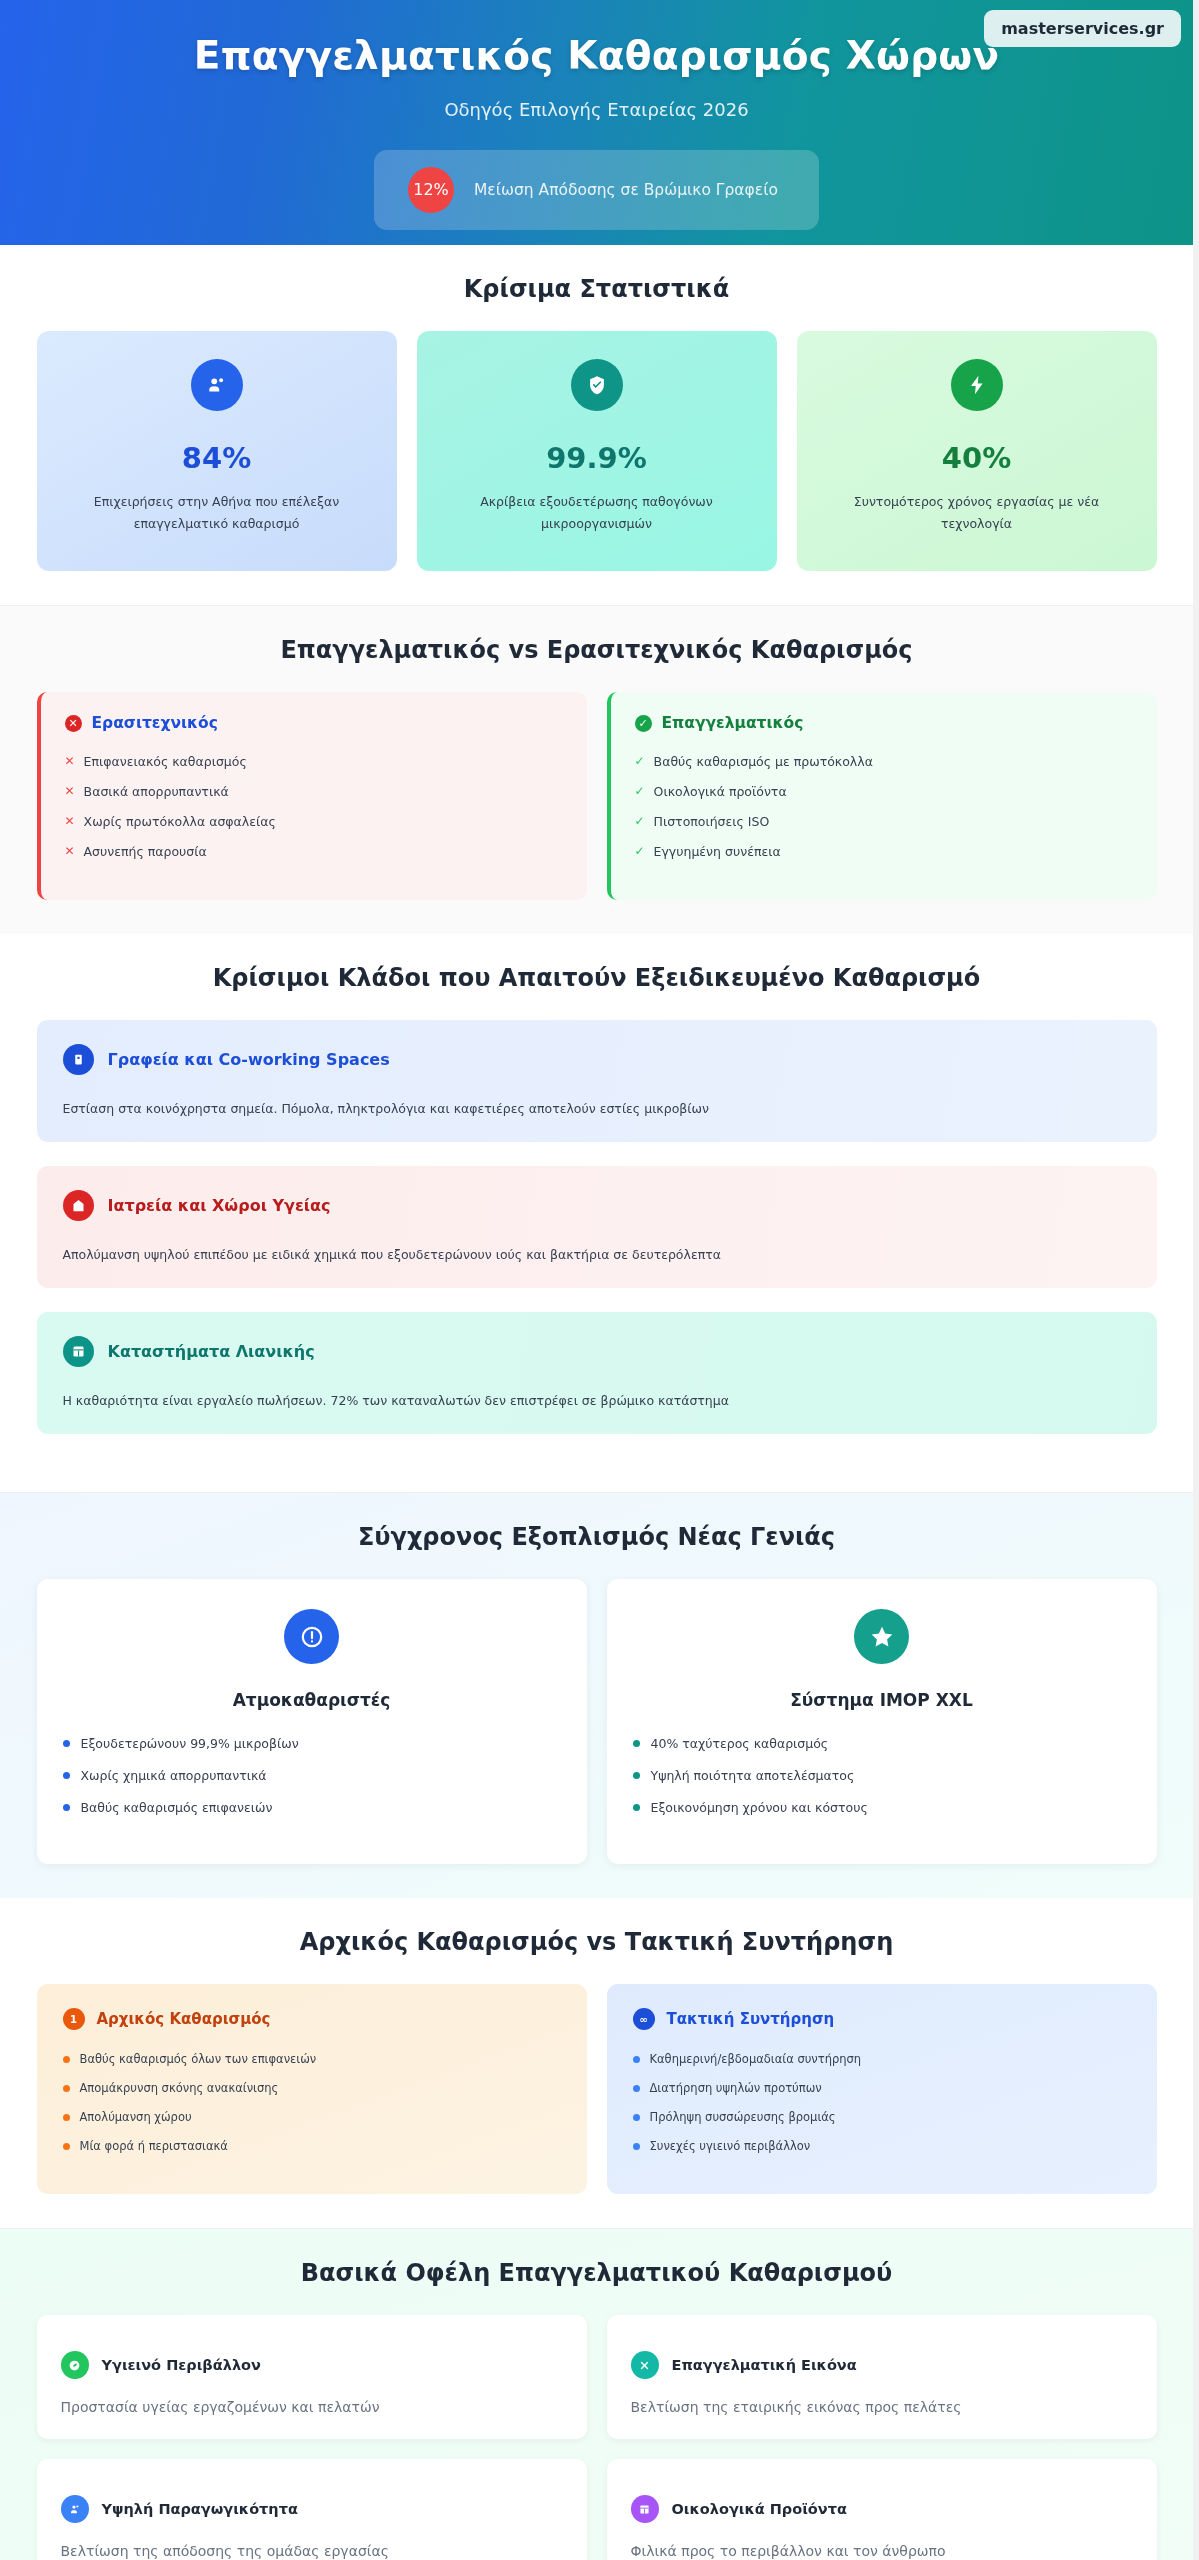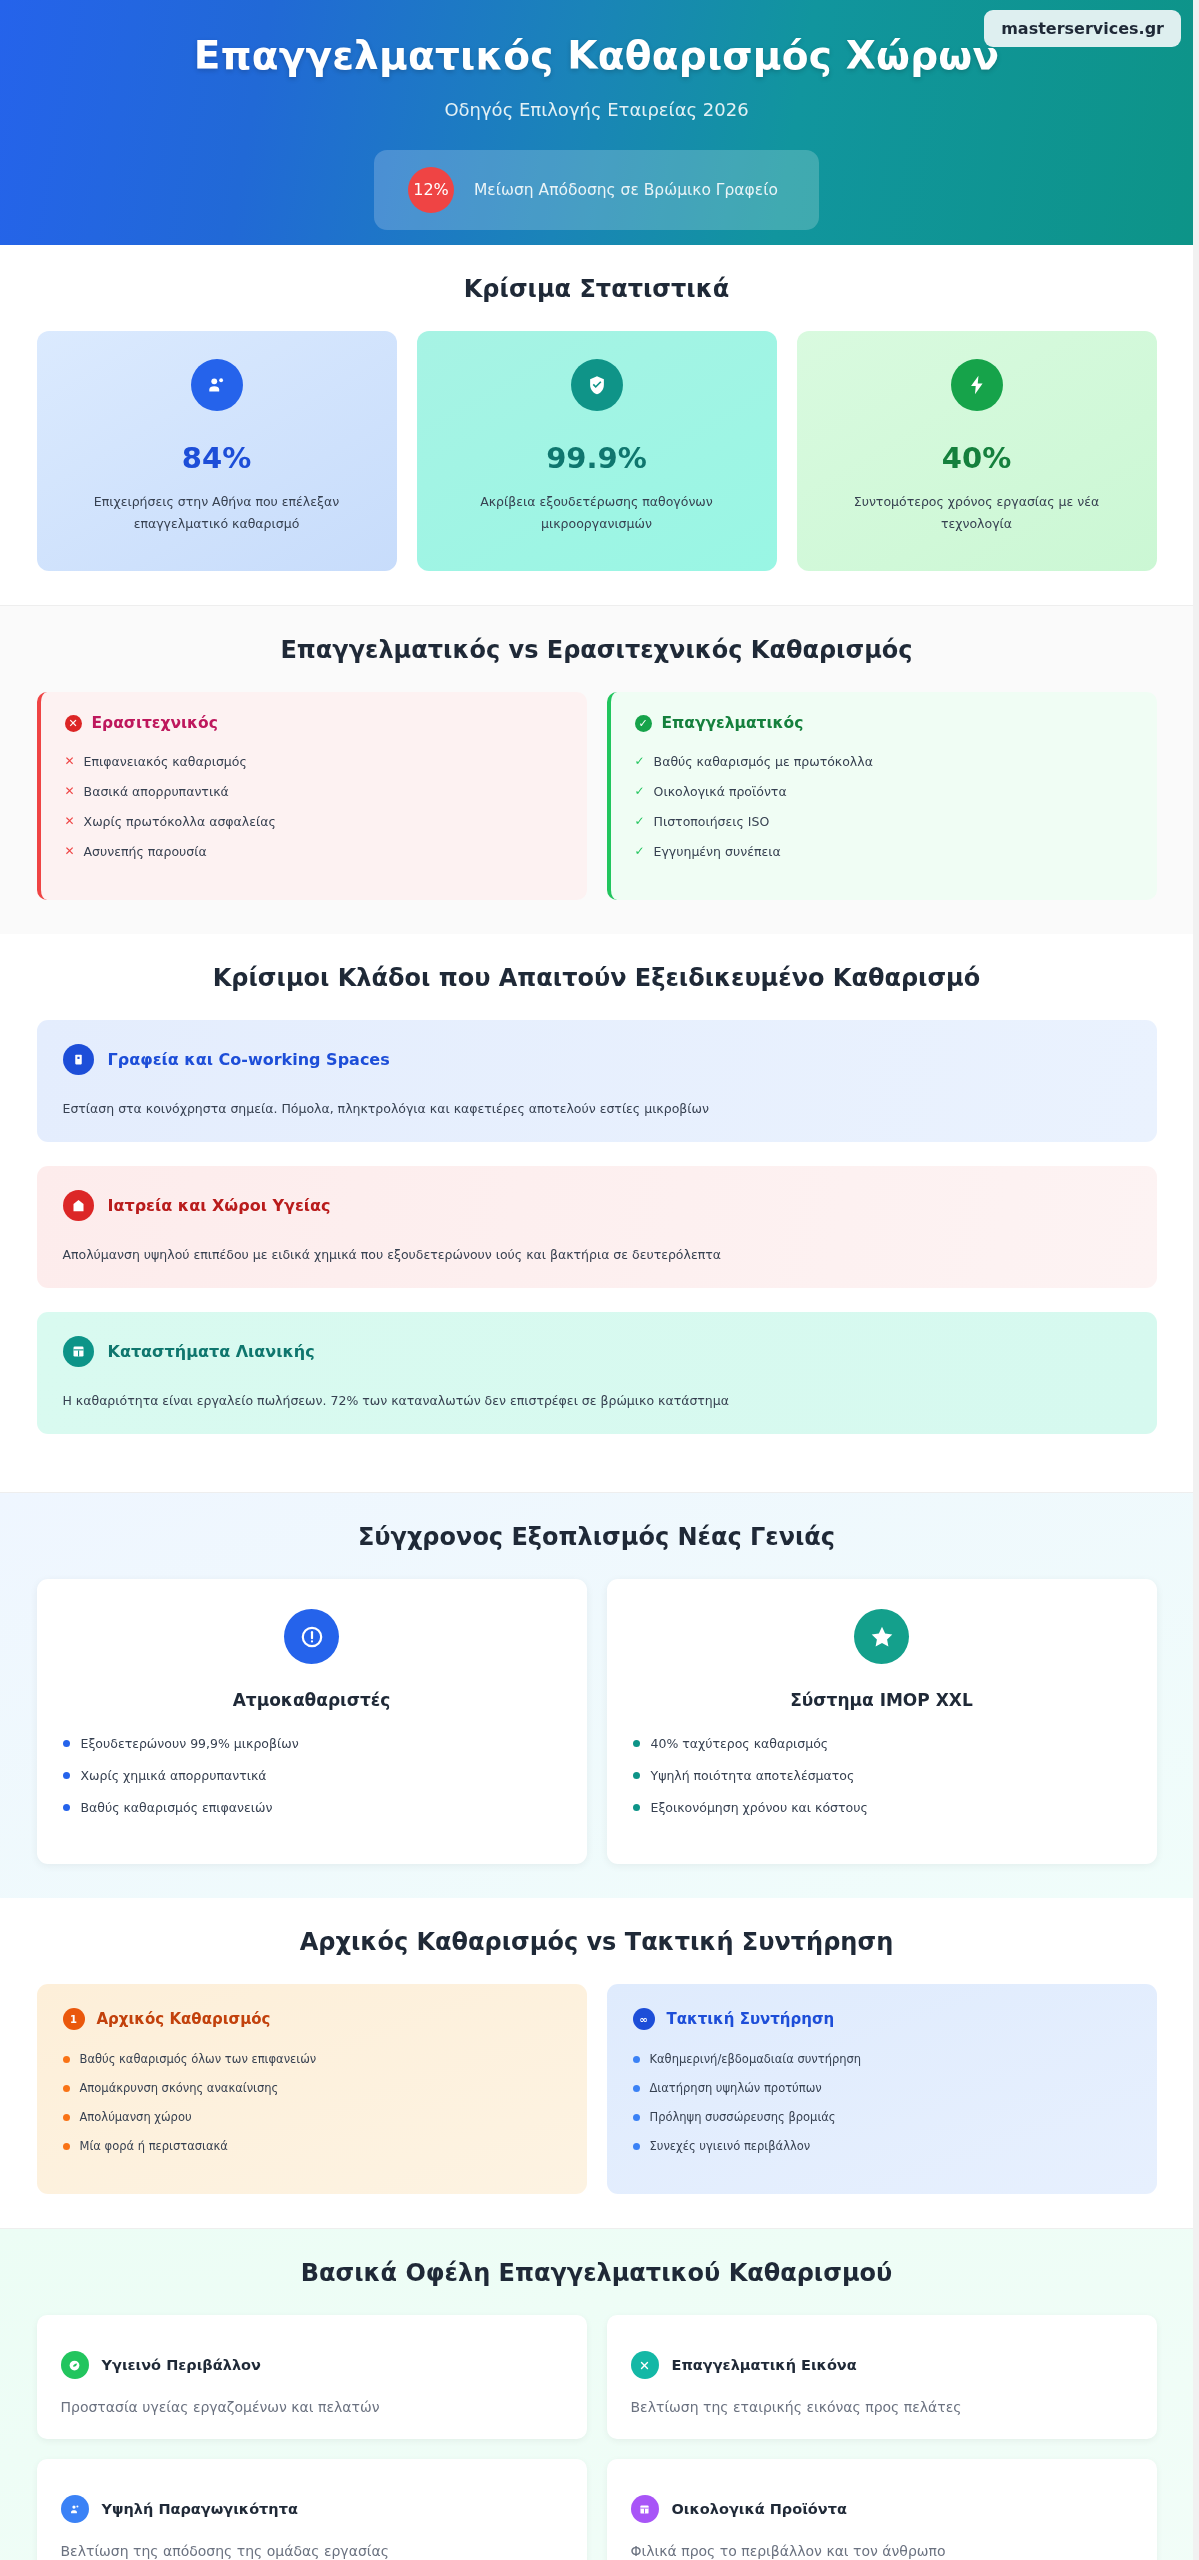--- a/index.html
+++ b/index.html
@@ -129,21 +129,21 @@
   .cmp-bad  { background:#fdf2f2; border-left:4px solid #ef4444; }
   .cmp-good { background:#f0fdf4; border-left:4px solid #22c55e; }
   .cmp-head { display:flex; align-items:center; gap:10px; margin-bottom:22px; }
   .cmp-head .dot {
     width:17px;height:17px;border-radius:50%;
     display:flex;align-items:center;justify-content:center;
     color:#fff;font-size:11px;font-weight:bold;flex:none;
   }
   .d-red{background:#dc2626;} .d-green{background:#16a34a;}
   .cmp-title { font-size:15.5px; font-weight:bold; }
-  .t-red{color:#be185d;} .t-green{color:#15803d;}
+  .t-red{color:#1d4ed8;} .t-green{color:#15803d;}
   .cmp-li { display:flex; align-items:flex-start; gap:9px; font-size:12.5px; color:#374151; margin-bottom:15px; }
   .mk-red{color:#ef4444;font-size:12px;} .mk-green{color:#22c55e;font-size:12px;}
 
   
   .ind {
     border-radius:11px;
     padding:24px 26px 26px;
     margin-bottom:24px;
   }
   .ind-red  { background:linear-gradient(100deg,#fdecec 0%,#fdf3f3 100%); }

